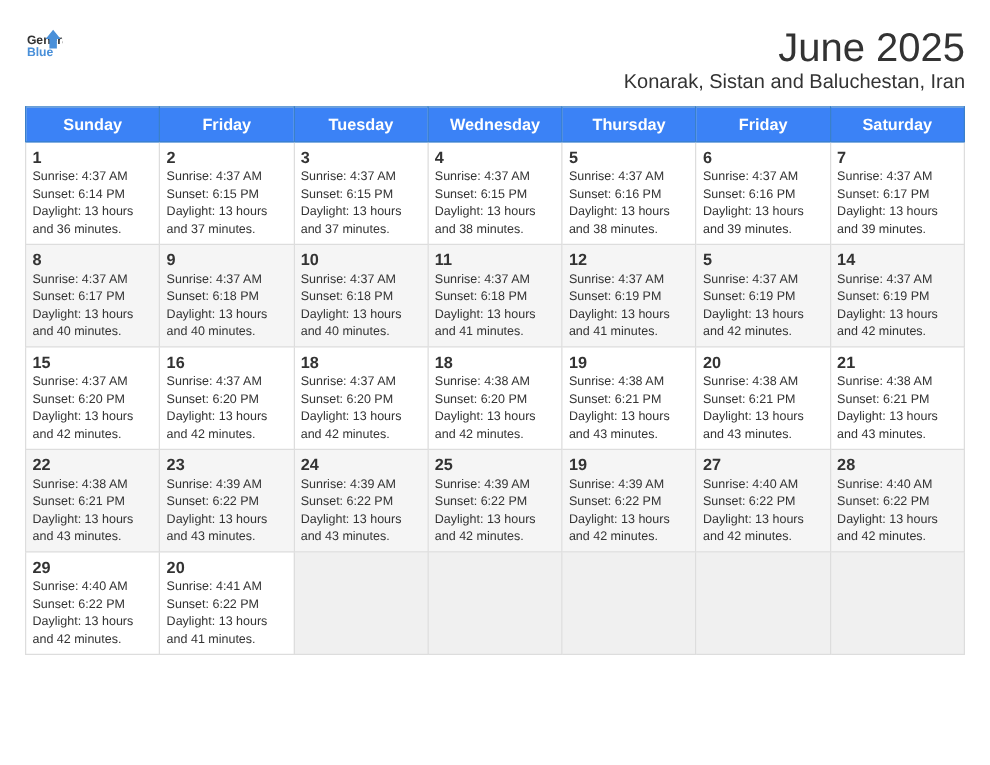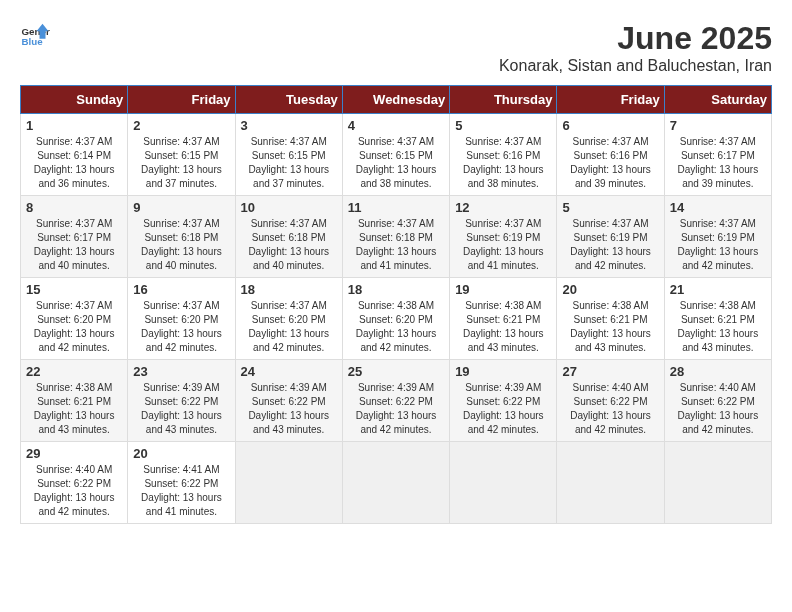--- a/index.html
+++ b/index.html
@@ -23,38 +23,38 @@
     }
     .logo-icon {
       width: 30px;
       height: 30px;
     }
     .title-section {
       text-align: right;
     }
     .month-title {
       font-size: 32px;
-      font-weight: bold;
+      font-weight: normal;
       color: #333;
     }
     .location-title {
       font-size: 16px;
       color: #333;
       margin-left: 16px;
     }
     table {
       width: 100%;
       border-collapse: collapse;
       font-size: 11px;
     }
     thead tr th {
-      background-color: #7f1d1d;
+      background-color: #3b82f6;
       color: #fff;
       padding: 6px 4px;
-      text-align: right;
+      text-align: center;
       font-size: 13px;
       font-weight: bold;
       border: 1px solid #3a80c9;
     }
     tbody tr td {
       border: 1px solid #ddd;
       padding: 4px 5px;
       vertical-align: top;
       width: 107px;
       height: 80px;
@@ -67,21 +67,20 @@
       font-size: 13px;
       font-weight: bold;
       color: #333;
       display: block;
       margin-bottom: 2px;
     }
     .day-info {
       font-size: 10px;
       color: #333;
       line-height: 1.4;
-      text-align: center;
     }
     td.empty {
       background: #f0f0f0 !important;
     }
   </style>
 </head>
 <body>
 
 <div class="header-section">
   <div class="logo">

